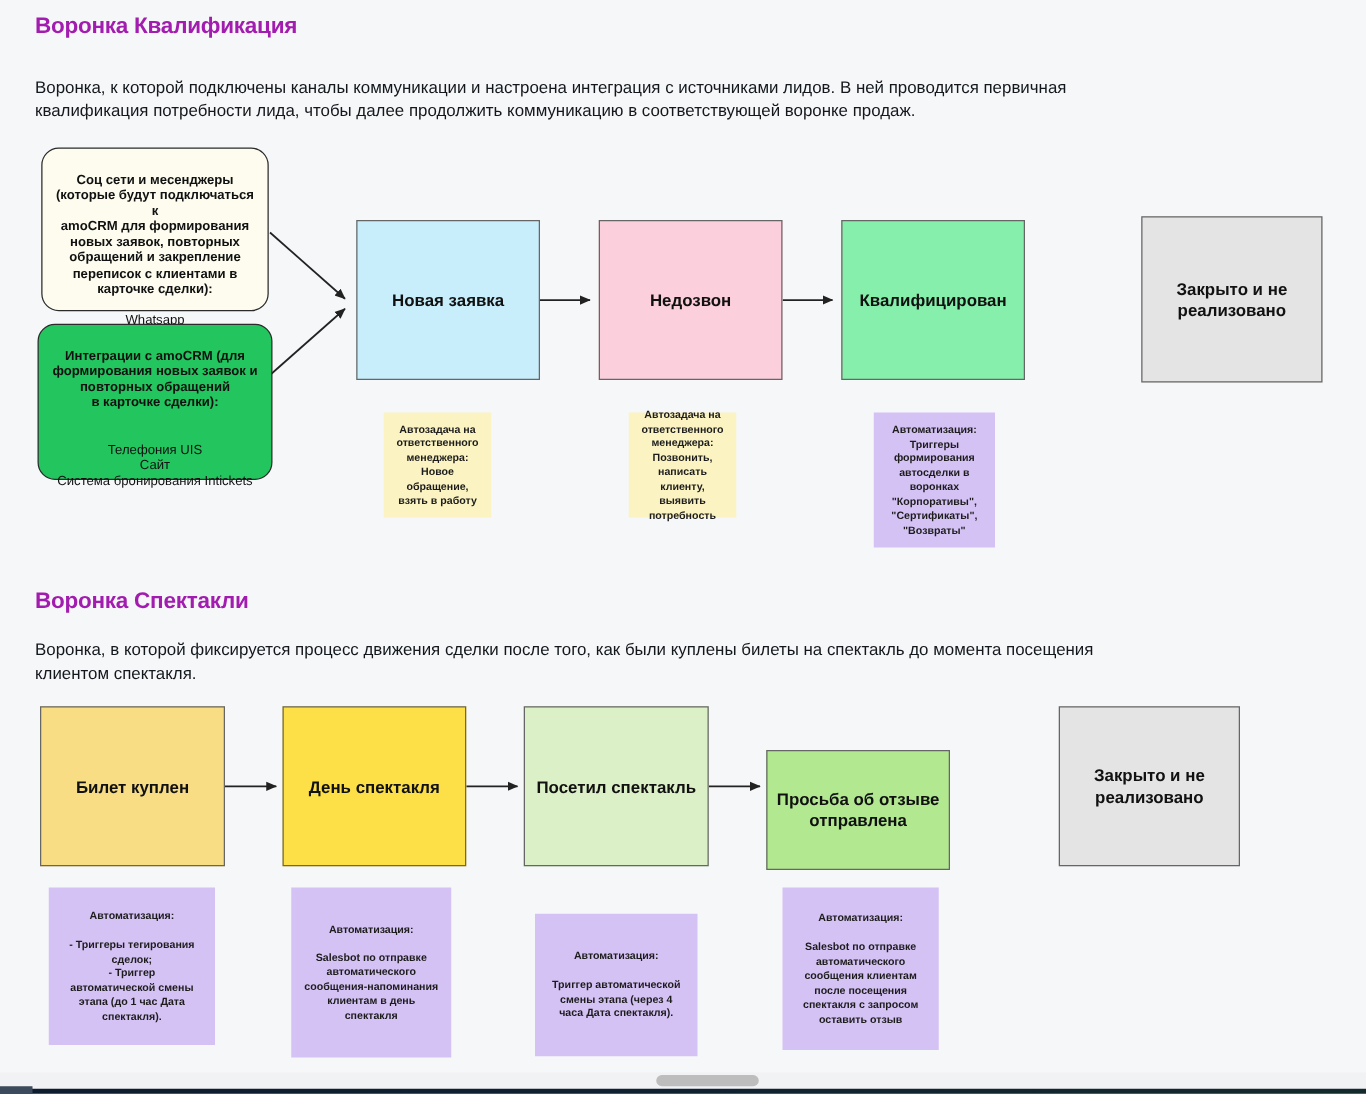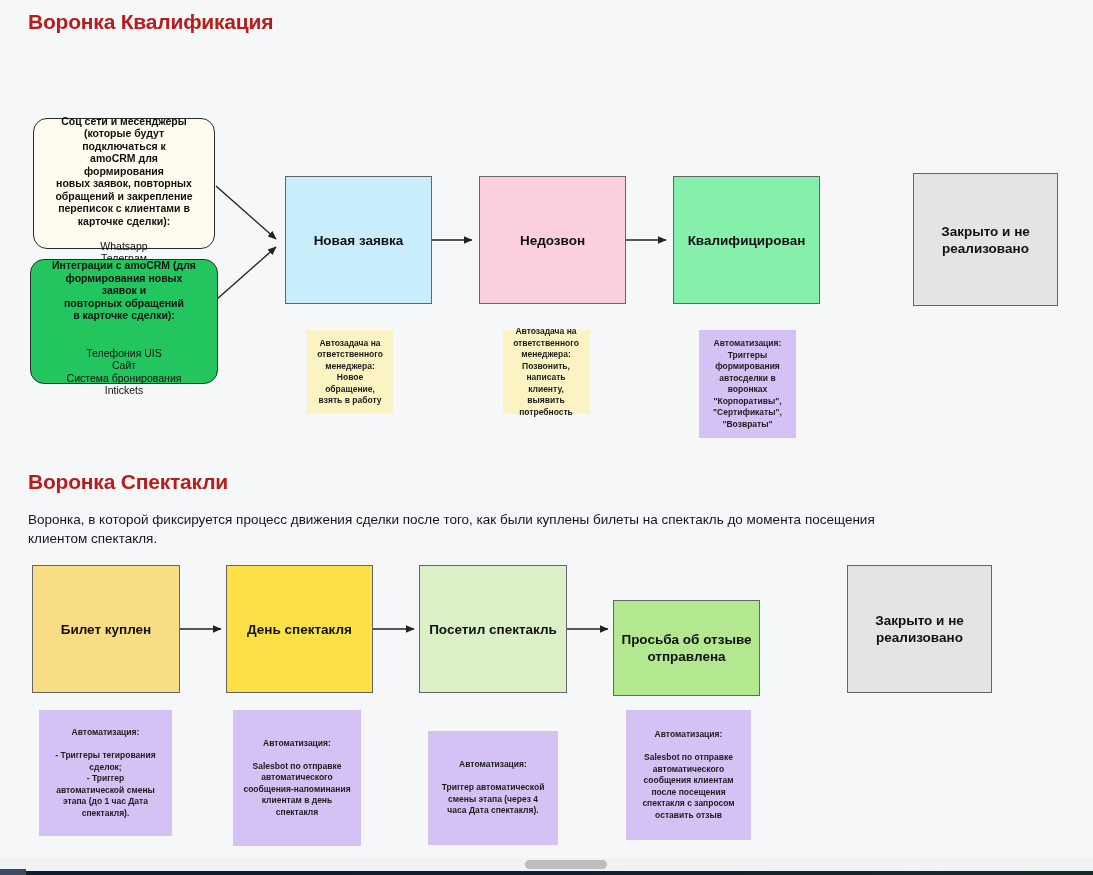--- a/index.html
+++ b/index.html
@@ -23,24 +23,24 @@
     left: 0; top: 0;
     width: 1093px;
     height: 858px;
     background: #f6f7f9;
     overflow: hidden;
   }
 
   
   .section-title {
     position: absolute;
-    font-size: 21px;
+    font-size: 18px;
     font-weight: bold;
     letter-spacing: -0.2px;
-    color: #b91c1c;
+    color: #a21caf;
     white-space: nowrap;
   }
   .section-desc {
     position: absolute;
     font-size: 13.5px;
     line-height: 19px;
     color: #14181c;
   }
 
   
@@ -56,22 +56,22 @@
     font-weight: bold;
     line-height: 17px;
     color: #111111;
     padding: 0 6px;
   }
   .node.rounded {
     border-radius: 14px;
     border: 1.6px solid #2b2b2b;
     font-size: 10.5px;
     line-height: 12.5px;
-    padding: 6px 20px;
-    align-items: center;
+    padding: 6px 7px;
+    align-items: flex-start;
   }
   .node.rounded .strong { font-weight: bold; }
   .node.rounded .plain  { font-weight: normal; }
 
   .note {
     position: absolute;
     box-sizing: border-box;
     display: flex;
     align-items: center;
     justify-content: center;
@@ -148,20 +148,21 @@
     <path d="M432,240 L472,240" stroke="#222222" stroke-width="1.4" fill="none" marker-end="url(#ah)"></path>
     <path d="M626,240 L666,240" stroke="#222222" stroke-width="1.4" fill="none" marker-end="url(#ah)"></path>
 
     <path d="M180,629 L221,629" stroke="#222222" stroke-width="1.4" fill="none" marker-end="url(#ah)"></path>
     <path d="M373,629 L414,629" stroke="#222222" stroke-width="1.4" fill="none" marker-end="url(#ah)"></path>
     <path d="M567,629 L608,629" stroke="#222222" stroke-width="1.4" fill="none" marker-end="url(#ah)"></path>
   </svg>
 
   <div class="section-title" style="left:28px; top:10px;">Воронка Квалификация</div>
 
+  <div class="section-desc" style="left:28px; top:60px; width:860px;">Воронка, к которой подключены каналы коммуникации и настроена интеграция с источниками лидов. В ней проводится первичная квалификация потребности лида, чтобы далее продолжить коммуникацию в соответствующей воронке продаж.</div>
 
   <div class="node rounded" id="src0" style="left:33px; top:118px; width:182px; height:131px; background:#fdfcee;">
     <div class="inner">
       <span class="strong">Соц сети и месенджеры
 (которые будут подключаться к
 amoCRM для формирования
 новых заявок, повторных
 обращений и закрепление
 переписок с клиентами в
 карточке сделки):</span><br>

